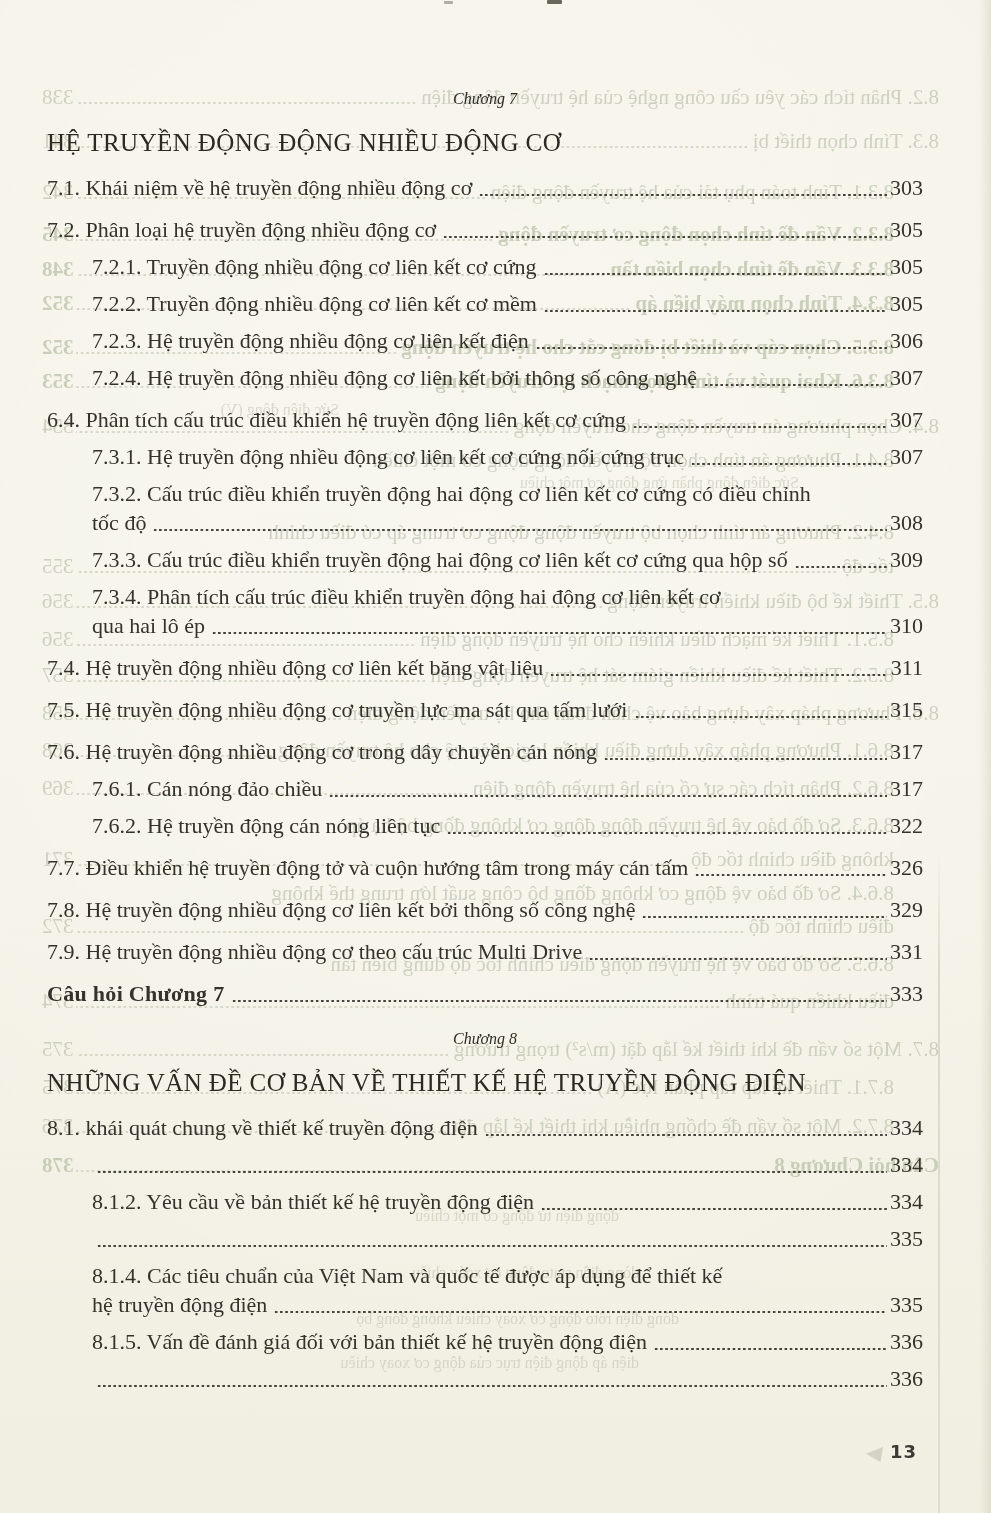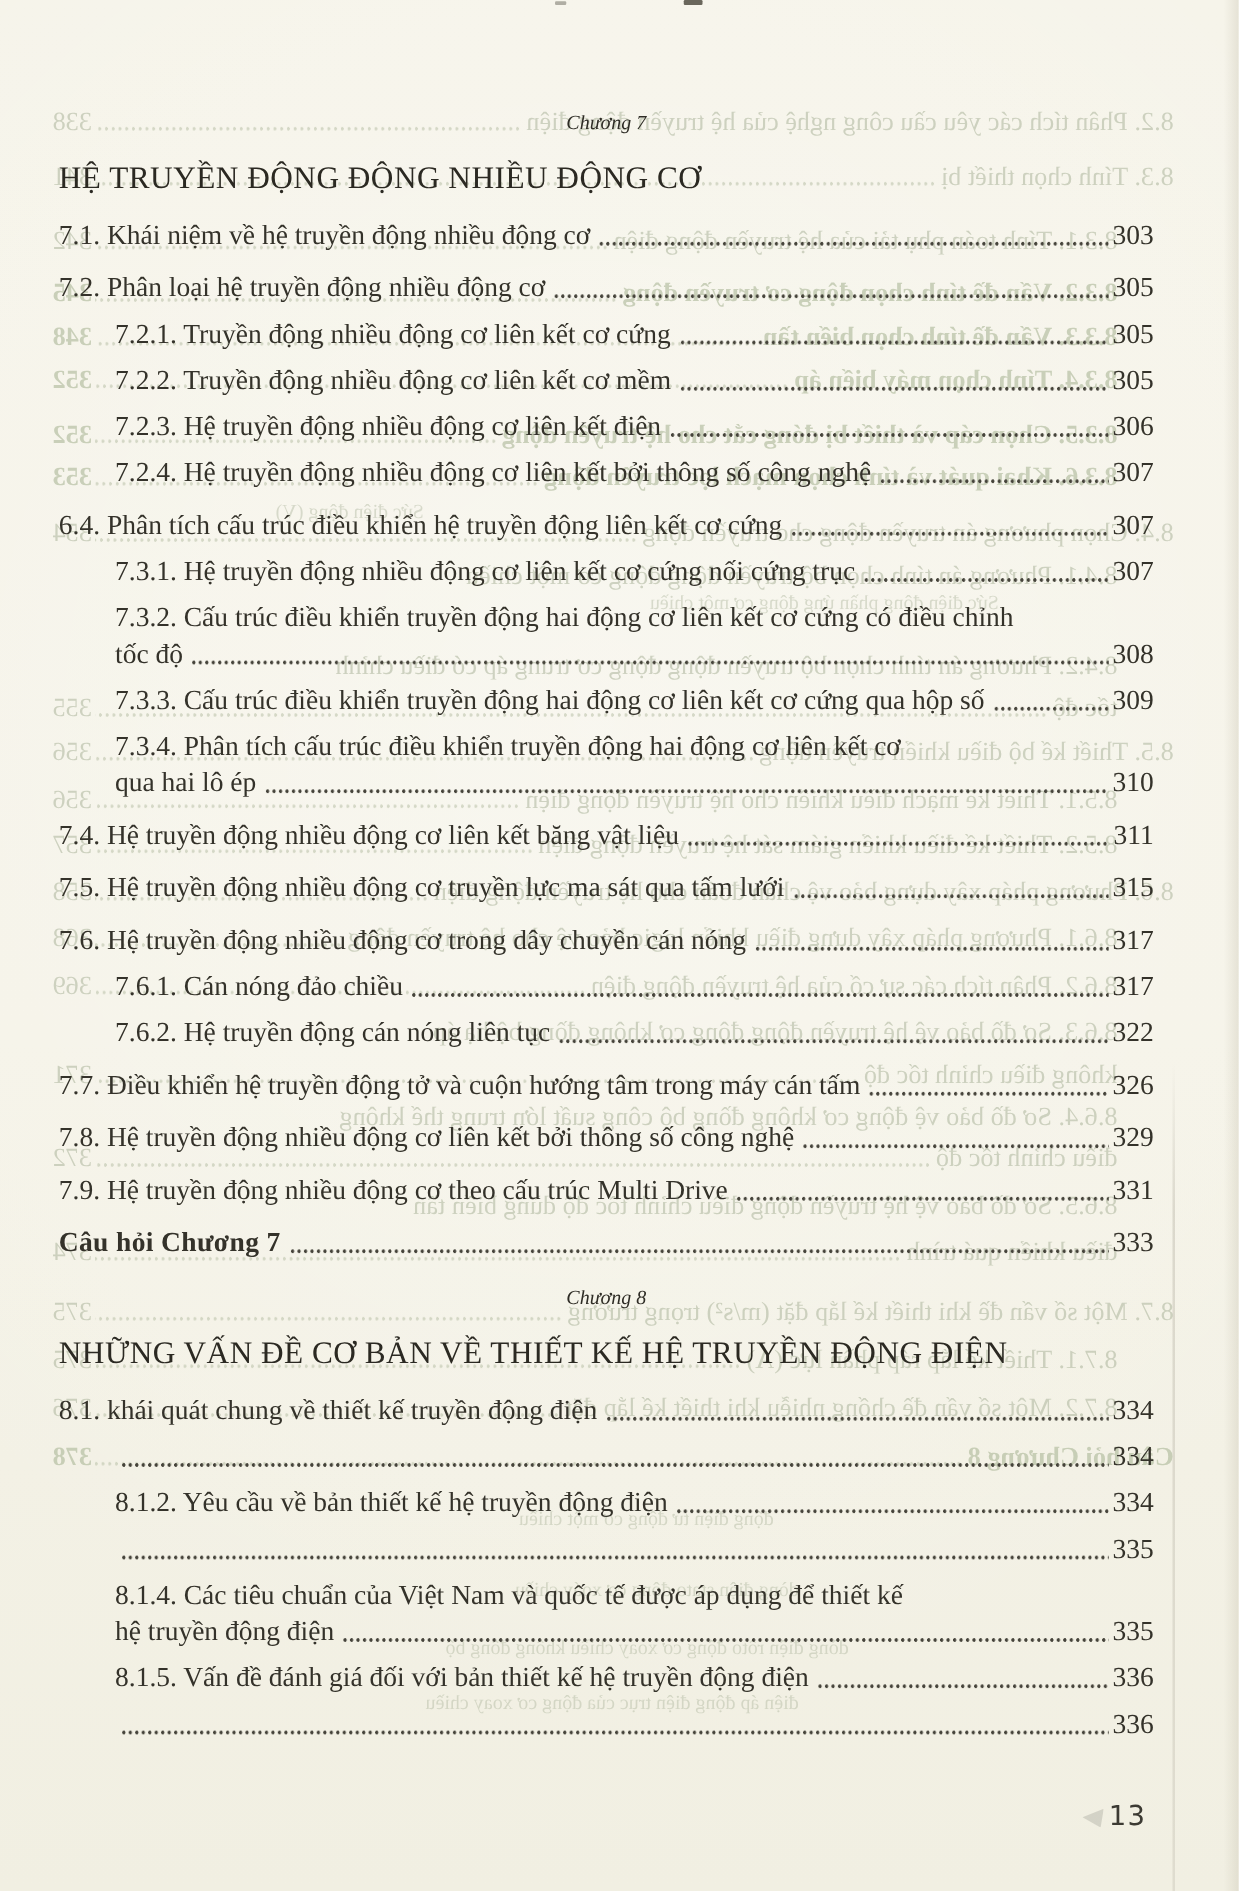--- a/index.html
+++ b/index.html
@@ -48,21 +48,21 @@
     flex:1 1 auto;height:6px;align-self:flex-end;margin:0 3px 4px 5px;
     background-image:radial-gradient(circle at 2px 3px,#45433a 1.25px,rgba(0,0,0,0) 1.5px);
     background-size:5.2px 6px;background-repeat:repeat-x;
   }
   .row .pg{white-space:nowrap;}
 
   
   .page-num{
     position:absolute;right:74px;top:1441px;
     font-family:"DejaVu Sans","Liberation Sans",sans-serif;
-    font-weight:normal;font-size:22px;color:#3c3a33;letter-spacing:1px;
+    font-weight:bold;font-size:18px;color:#3c3a33;letter-spacing:1px;
   }
   .pagenum-smudge{
     position:absolute;right:108px;top:1447px;width:17px;height:15px;
     background:rgba(175,175,163,.45);
     clip-path:polygon(0 45%,100% 0,85% 100%);
   }
   .crease{
     position:absolute;right:51px;top:850px;bottom:0;width:2px;
     background:linear-gradient(180deg,rgba(160,155,140,0),rgba(160,155,140,.30) 18%,rgba(160,155,140,.22));
   }

